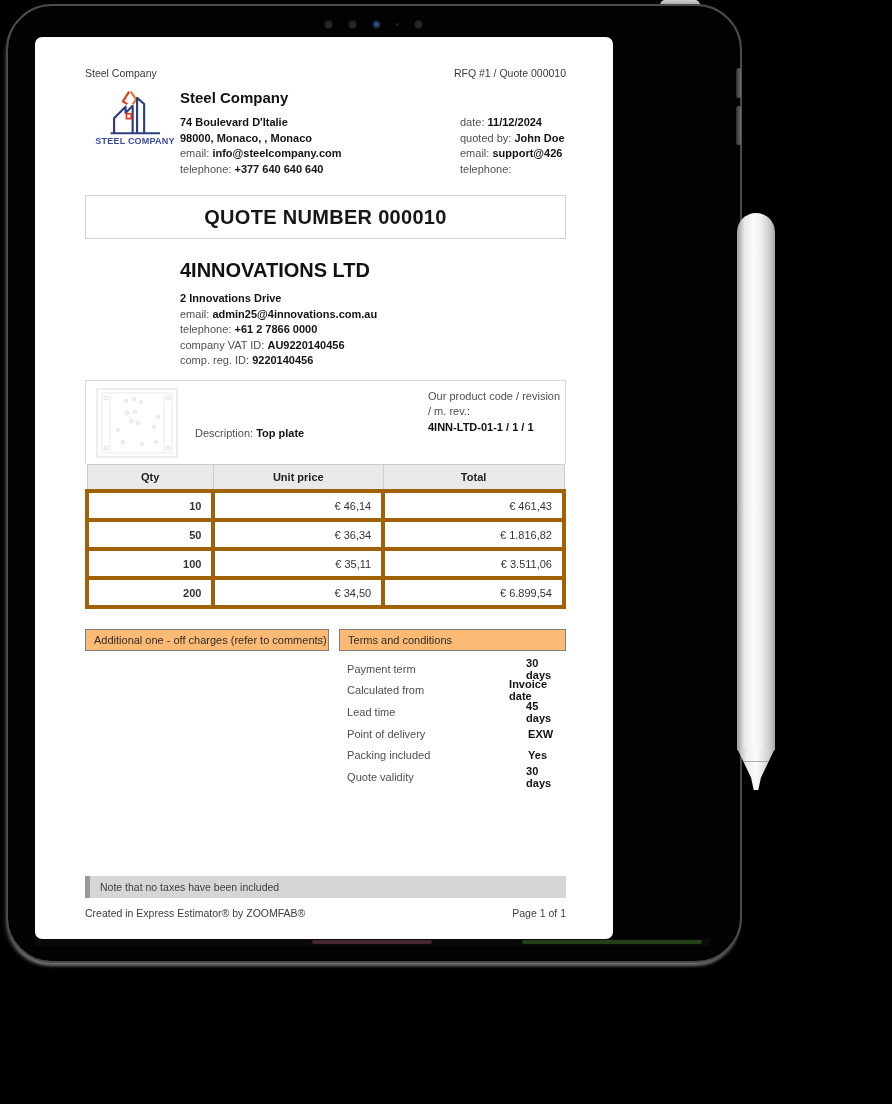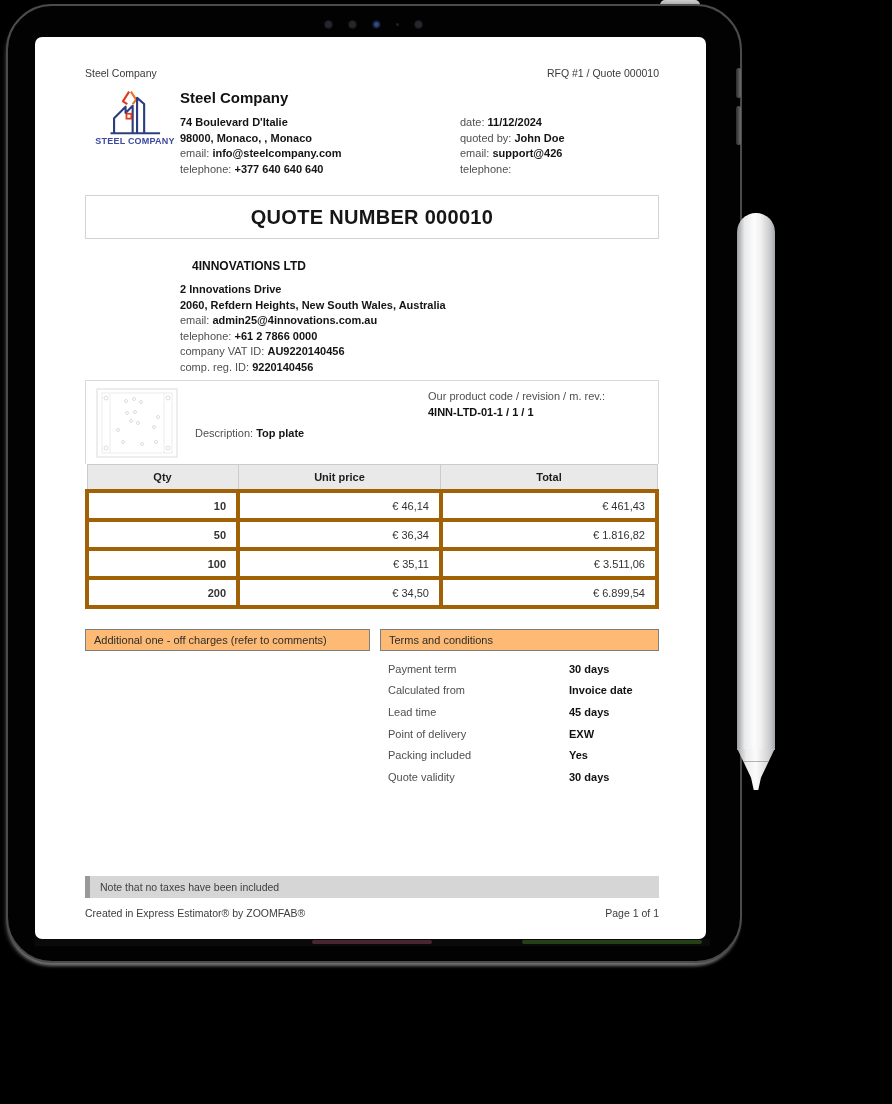--- a/index.html
+++ b/index.html
@@ -20,21 +20,21 @@
   }
   .camera-row{position:absolute;left:316px;top:13px;width:110px;height:10px;display:flex;align-items:center;gap:15px;}
   .dot{width:9px;height:9px;border-radius:50%;background:radial-gradient(circle,#26262c 0 40%,#101014 70%);}
   .dot.cam{background:radial-gradient(circle,#2b4e92 0 25%,#131722 55%,#0e0e12 80%);}
   .dot.tiny{width:3px;height:3px;background:#202024;}
   .vol-btn{position:absolute;width:5px;border-radius:3px;background:linear-gradient(90deg,#2c2c2c,#6f6f6f);z-index:2;}
   .vol-btn.v1{left:736px;top:68px;height:30px;}
   .vol-btn.v2{left:736px;top:106px;height:39px;}
   
   .screen{
-    position:absolute;left:27px;top:31px;width:671px;height:902px;background:#fff;
+    position:absolute;left:27px;top:31px;width:578px;height:902px;background:#fff;
     border-radius:7px;overflow:hidden;
   }
   .artifact-strip{position:absolute;left:27px;top:933px;width:675px;height:7px;background:#0a0a0a;overflow:hidden;}
   .artifact-strip .seg{position:absolute;top:1px;height:4px;border-radius:2px;}
   .seg.pink{left:277px;width:120px;background:rgba(150,70,100,.45);}
   .seg.green{left:487px;width:180px;background:rgba(70,130,40,.45);}
   
   .pencil{position:absolute;left:737px;top:213px;width:38px;height:577px;z-index:3;}
   .pencil .body{
     width:38px;height:537px;border-radius:19px 19px 0 0;
@@ -60,21 +60,21 @@
   .supplier-info{margin-left:95px;}
   .company-name{font-size:15px;font-weight:bold;margin:0 0 9px 0;}
   .abs-col{position:absolute;left:375px;top:26px;}
   
   .quote-banner{
     margin-top:18px;height:42px;border:1px solid #d2d2d2;display:flex;align-items:center;justify-content:center;
     font-size:20px;font-weight:bold;letter-spacing:.3px;color:#161616;
   }
   
   .customer-block{position:relative;margin-top:20px;padding-left:95px;min-height:117px;}
-  .customer-name{font-size:12px;font-weight:bold;margin:0 0 9px 12px;}
+  .customer-name{font-size:20px;font-weight:bold;margin:0 0 9px 0;}
   .customer-block .abs-col{top:24px;}
   
   .product-box{position:relative;margin-top:4px;height:84px;border:1px solid #d8d8d8;border-bottom:none;box-sizing:border-box;}
   .thumb{position:absolute;left:10px;top:7px;width:82px;height:70px;}
   .prod-col1{position:absolute;left:109px;top:8px;}
   .prod-col2{position:absolute;left:342px;top:8px;}
   .prod-label{font-size:11px;color:#4f4f4f;line-height:15px;}
   .prod-code{font-size:11px;font-weight:bold;line-height:16px;}
   .prod-desc{position:absolute;left:109px;top:46px;font-size:11px;color:#4f4f4f;}
   
@@ -152,21 +152,20 @@
           <div class="info-line"><span class="lbl">email:</span> <b>support@426</b></div>
           <div class="info-line"><span class="lbl">telephone:</span> <b></b></div>
         </div>
       </div>
 
       <div class="quote-banner">QUOTE NUMBER 000010</div>
 
       <div class="customer-block">
         <div class="customer-name">4INNOVATIONS LTD</div>
         <div class="info-line"><b>2 Innovations Drive</b></div>
-        <div class="info-line"><b>2060, Refdern Heights, New South Wales, Australia</b></div>
         <div class="info-line"><span class="lbl">email:</span> <b>admin25@4innovations.com.au</b></div>
         <div class="info-line"><span class="lbl">telephone:</span> <b>+61 2 7866 0000</b></div>
         <div class="info-line"><span class="lbl">company VAT ID:</span> <b>AU9220140456</b></div>
         <div class="info-line"><span class="lbl">comp. reg. ID:</span> <b>9220140456</b></div>
       </div>
 
       <div class="product-box">
         <svg class="thumb" viewBox="0 0 82 70">
           <rect x="1" y="1" width="80" height="68" fill="#ffffff" stroke="#dcdcdc"></rect>
           <rect x="6" y="5" width="70" height="60" fill="none" stroke="#ececec"></rect>

